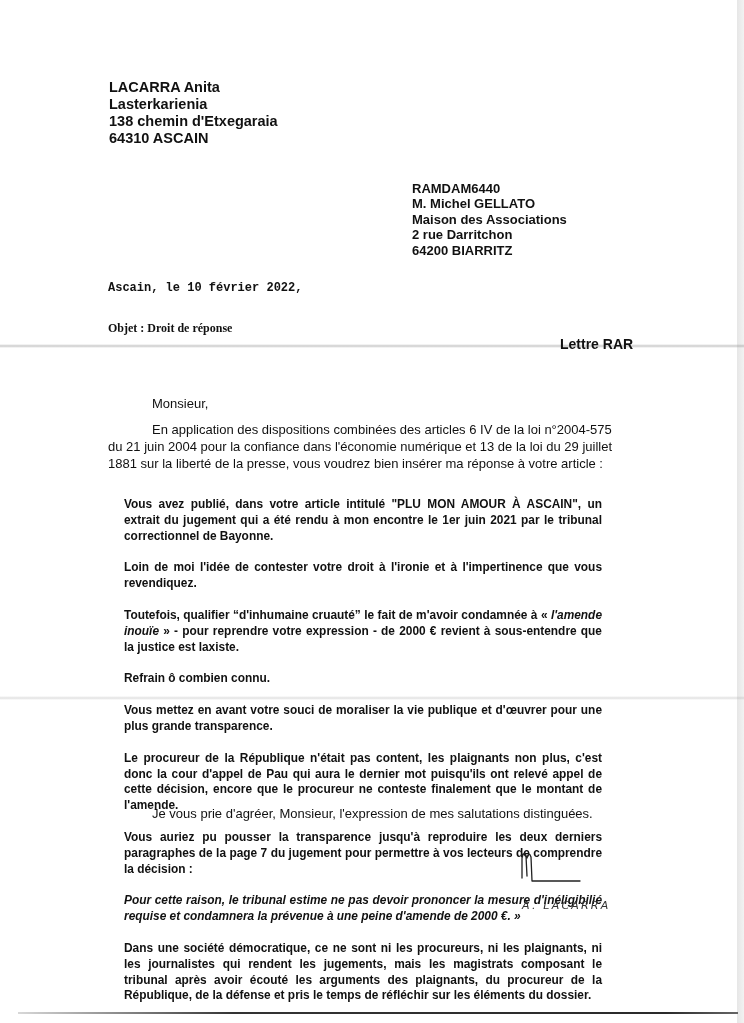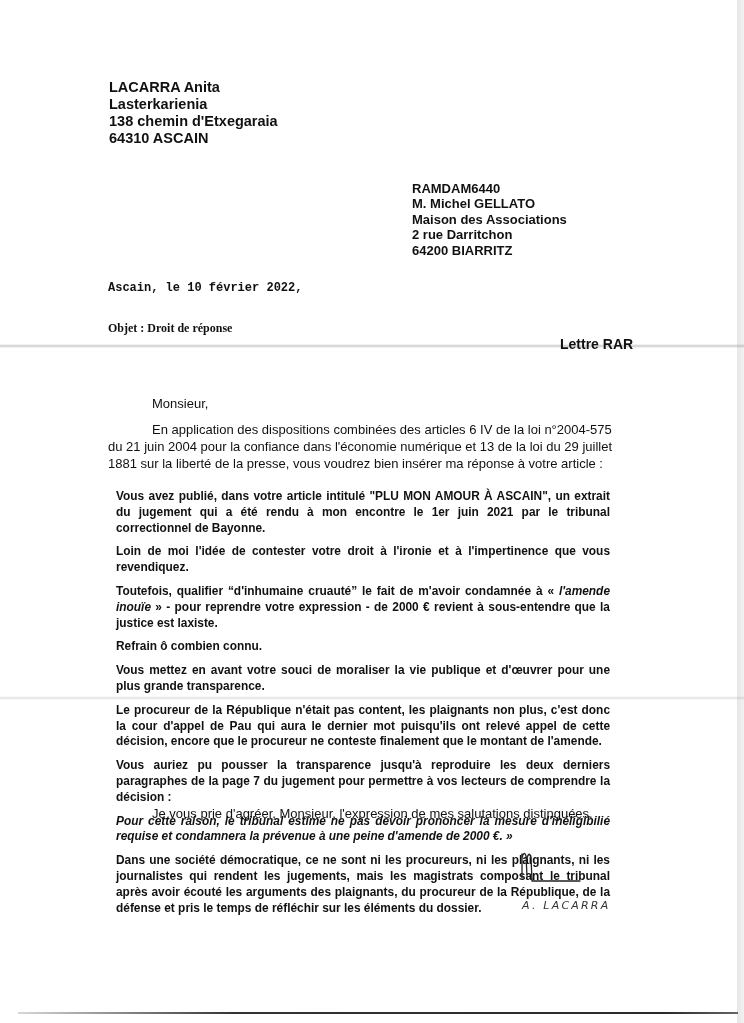--- a/index.html
+++ b/index.html
@@ -54,21 +54,21 @@
   .intro {
     position: absolute; left: 108px; top: 421px; width: 512px;
     font-size: 13px; line-height: 17px;
   }
   .intro .indent { display: inline-block; width: 44px; }
   .body-block {
     position: absolute; left: 108px; top: 481px; width: 510px;
     font-weight: bold; font-size: 11.9px; line-height: 15.8px;
     text-align: justify;
   }
-  .body-block p { margin: 8px; }
+  .body-block p { margin: 16px; }
   .body-block .quote { font-style: italic; }
   .body-block em { font-style: italic; }
   .closing {
     position: absolute; left: 152px; top: 806px;
     font-size: 13px;
   }
   .signature {
     position: absolute; left: 518px; top: 848px; width: 70px; height: 40px;
   }
   .sig-name {

